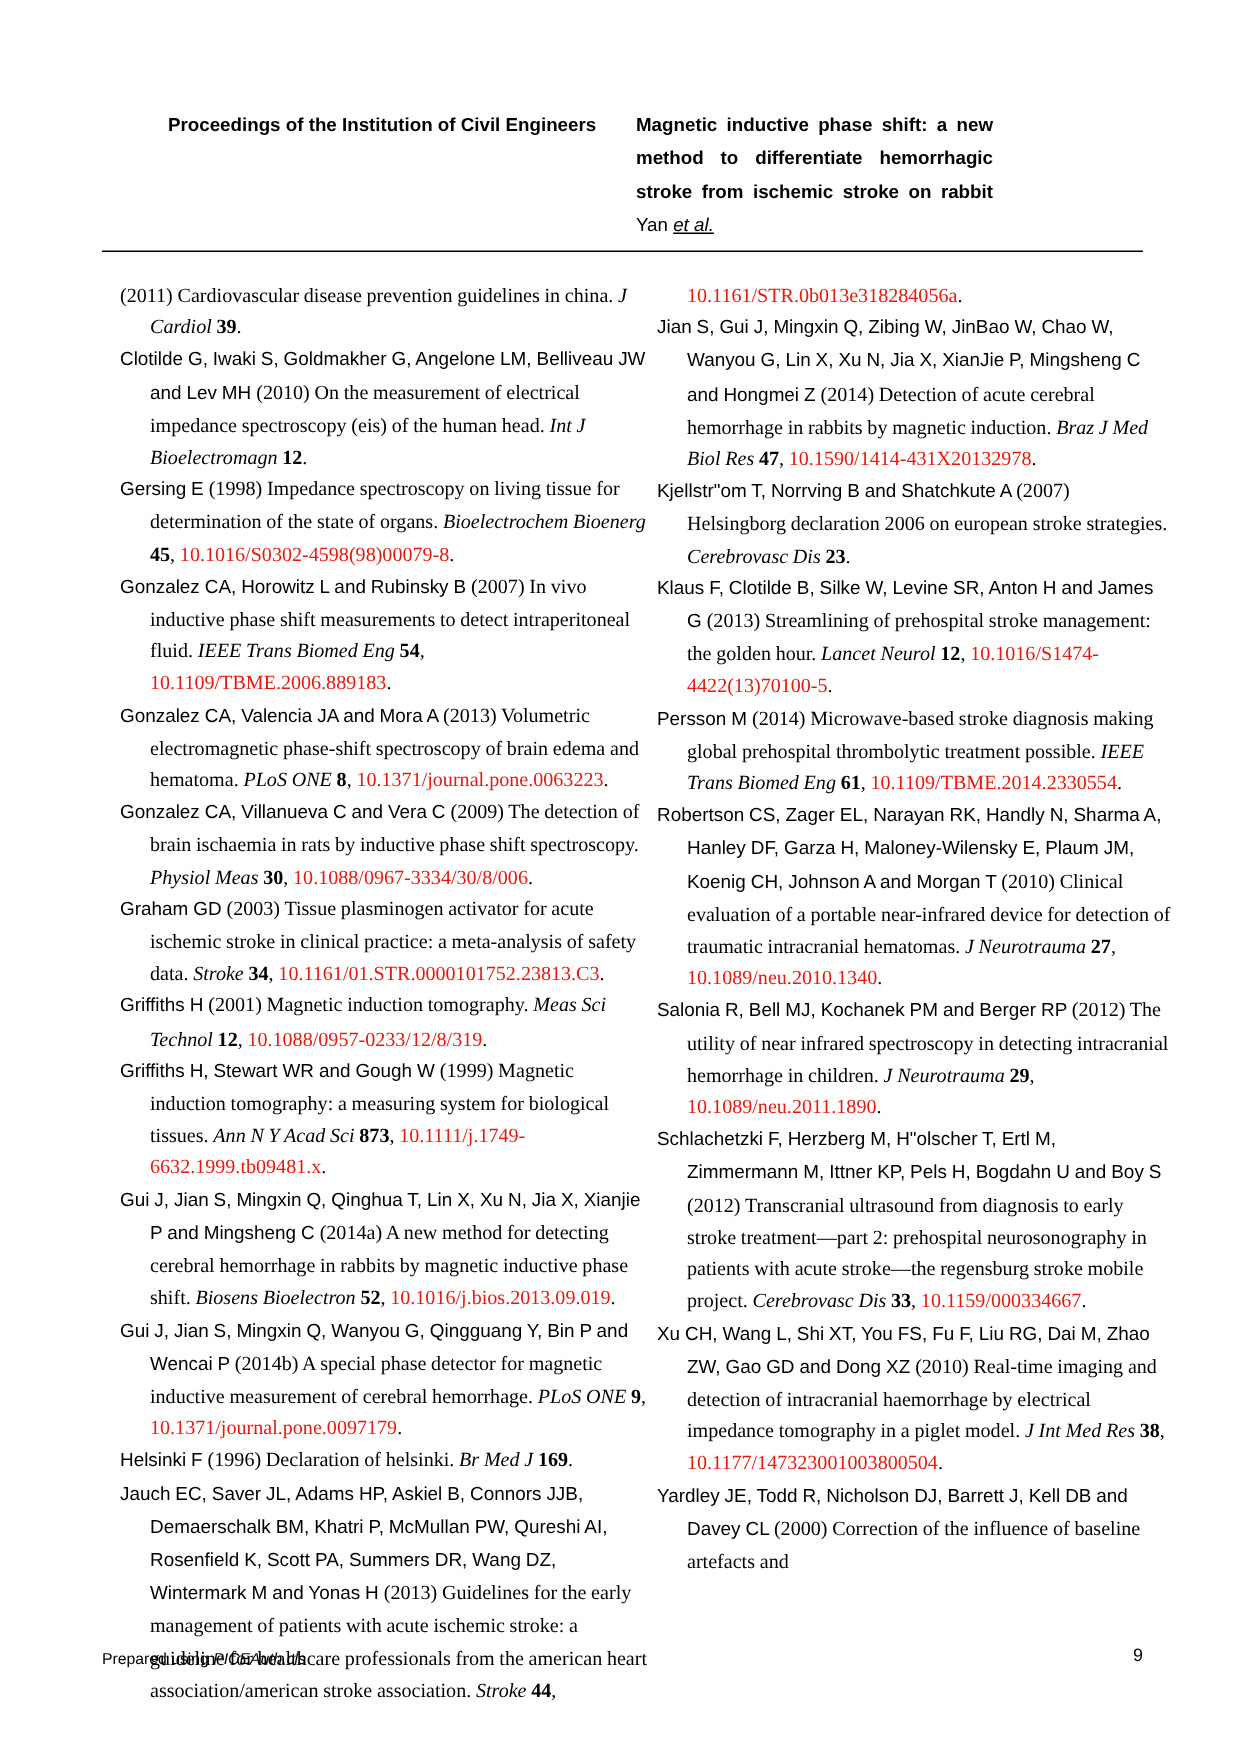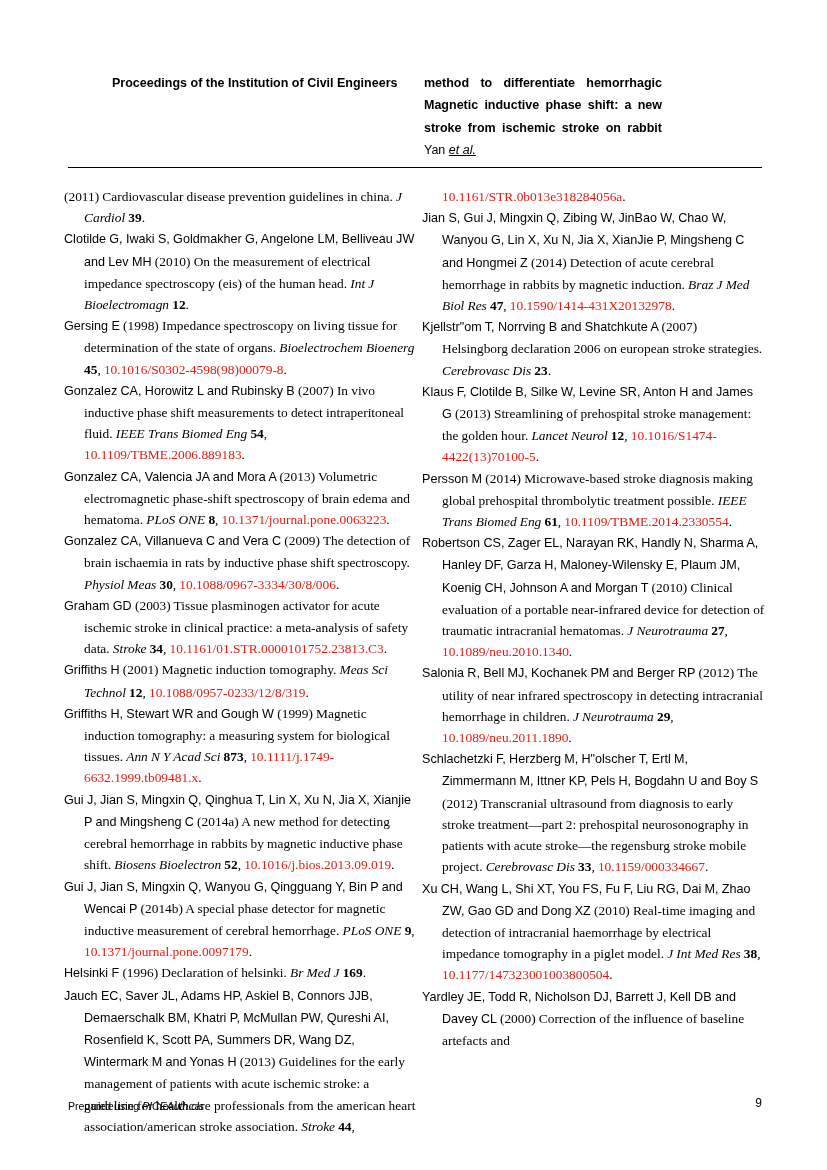--- a/index.html
+++ b/index.html
@@ -11,21 +11,21 @@
   .header-journal{position:absolute;left:68px;top:76px;width:330px;
       font-family:"Liberation Sans",sans-serif;font-weight:bold;font-size:12.5px;line-height:15px;margin-left:44px;}
   .header-title-block{position:absolute;left:424px;top:72px;width:238px;
       font-family:"Liberation Sans",sans-serif;font-size:12.5px;}
   .title-line{font-weight:bold;line-height:22.3px;text-align:justify;text-align-last:justify;}
   .header-authors{line-height:22.3px;font-weight:normal;}
   .header-authors .etal{font-style:italic;text-decoration:underline;}
   .rule{position:absolute;left:68px;top:167px;width:694px;border-top:1.4px solid #000;}
 
   
-  .refs{position:absolute;left:64px;top:186px;width:701px;display:flex;}
+  .refs{position:absolute;left:80px;top:186px;width:701px;display:flex;}
   .col{flex:none;}
   .col-left{width:353px;margin-right:5px;}
   .col-right{width:343px;}
   .ref{margin:0;font-size:13.4px;line-height:21.2px;padding-left:20px;text-indent:-20px;
        text-align:left;word-spacing:-0.2px;}
   .ref.cont{text-indent:0;}
   .seg-a{font-family:"Liberation Sans",sans-serif;font-size:12.6px;}
   .seg-p{}
   .seg-i{font-style:italic;}
   .seg-b{font-weight:bold;}
@@ -39,22 +39,22 @@
       font-family:"Liberation Sans",sans-serif;font-size:12px;}
 </style>
 </head>
 <body>
 
 <div class="page">
 
   <div class="header-journal">Proceedings of the Institution of Civil Engineers</div>
 
   <div class="header-title-block">
+    <div class="title-line">Magnetic inductive phase shift: a new</div>
     <div class="title-line">method to differentiate hemorrhagic</div>
-    <div class="title-line">Magnetic inductive phase shift: a new</div>
     <div class="title-line">stroke from ischemic stroke on rabbit</div>
     <div class="header-authors">
       <span>Yan </span><span class="etal">et al.</span>
     </div>
   </div>
 
   <div class="rule"></div>
 
   <div class="refs">
     <div class="col col-left">

